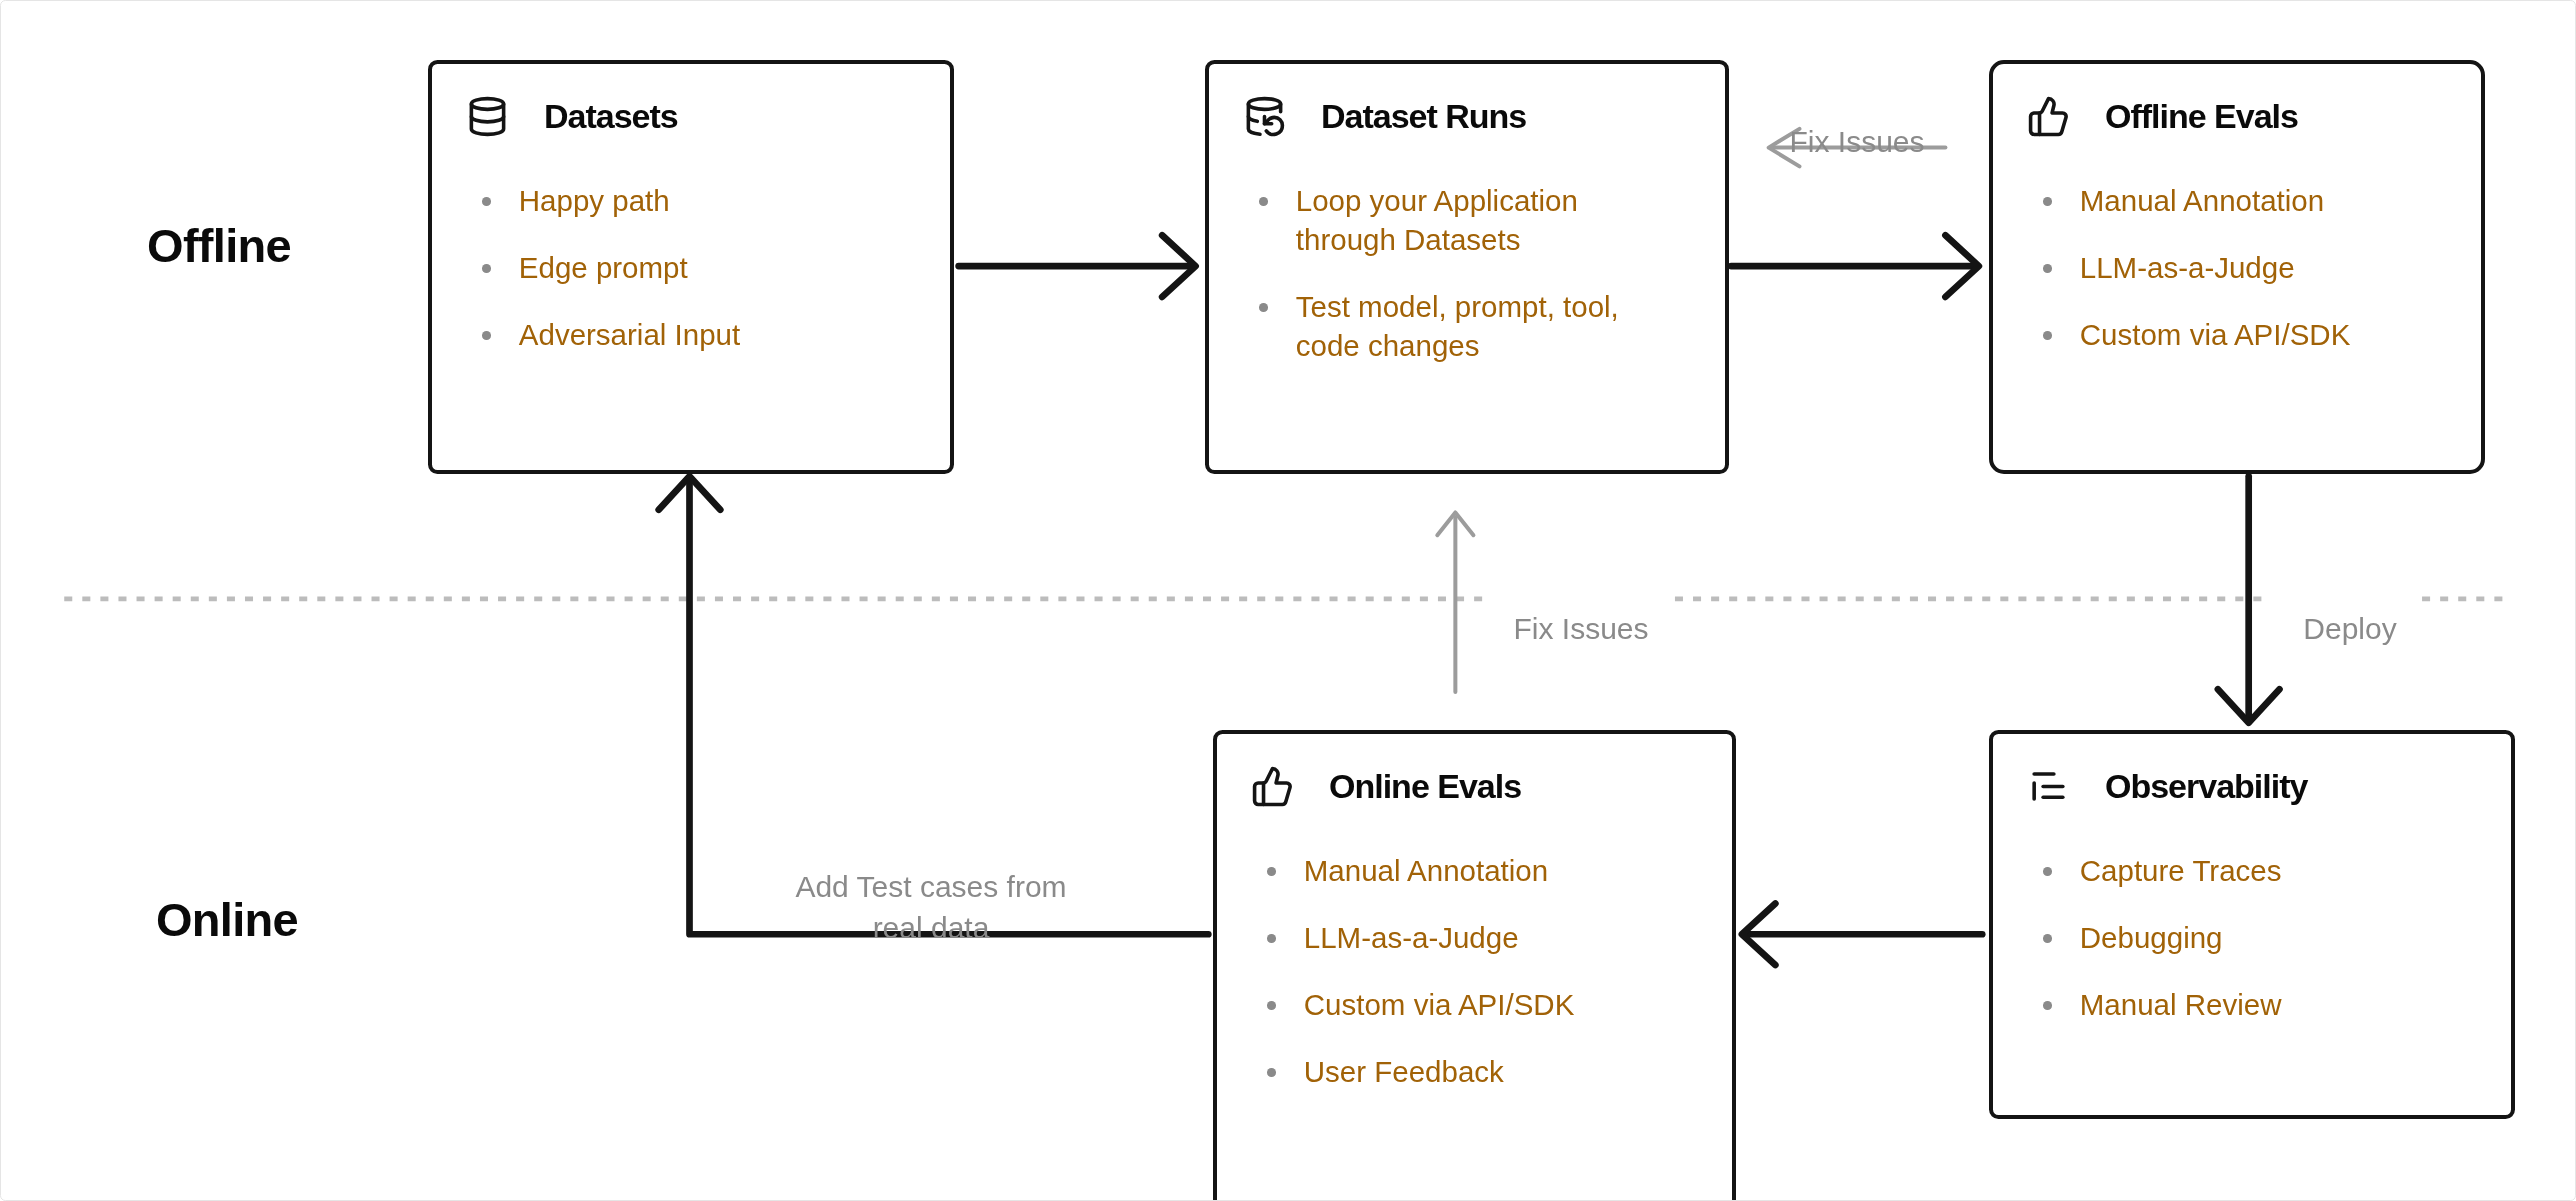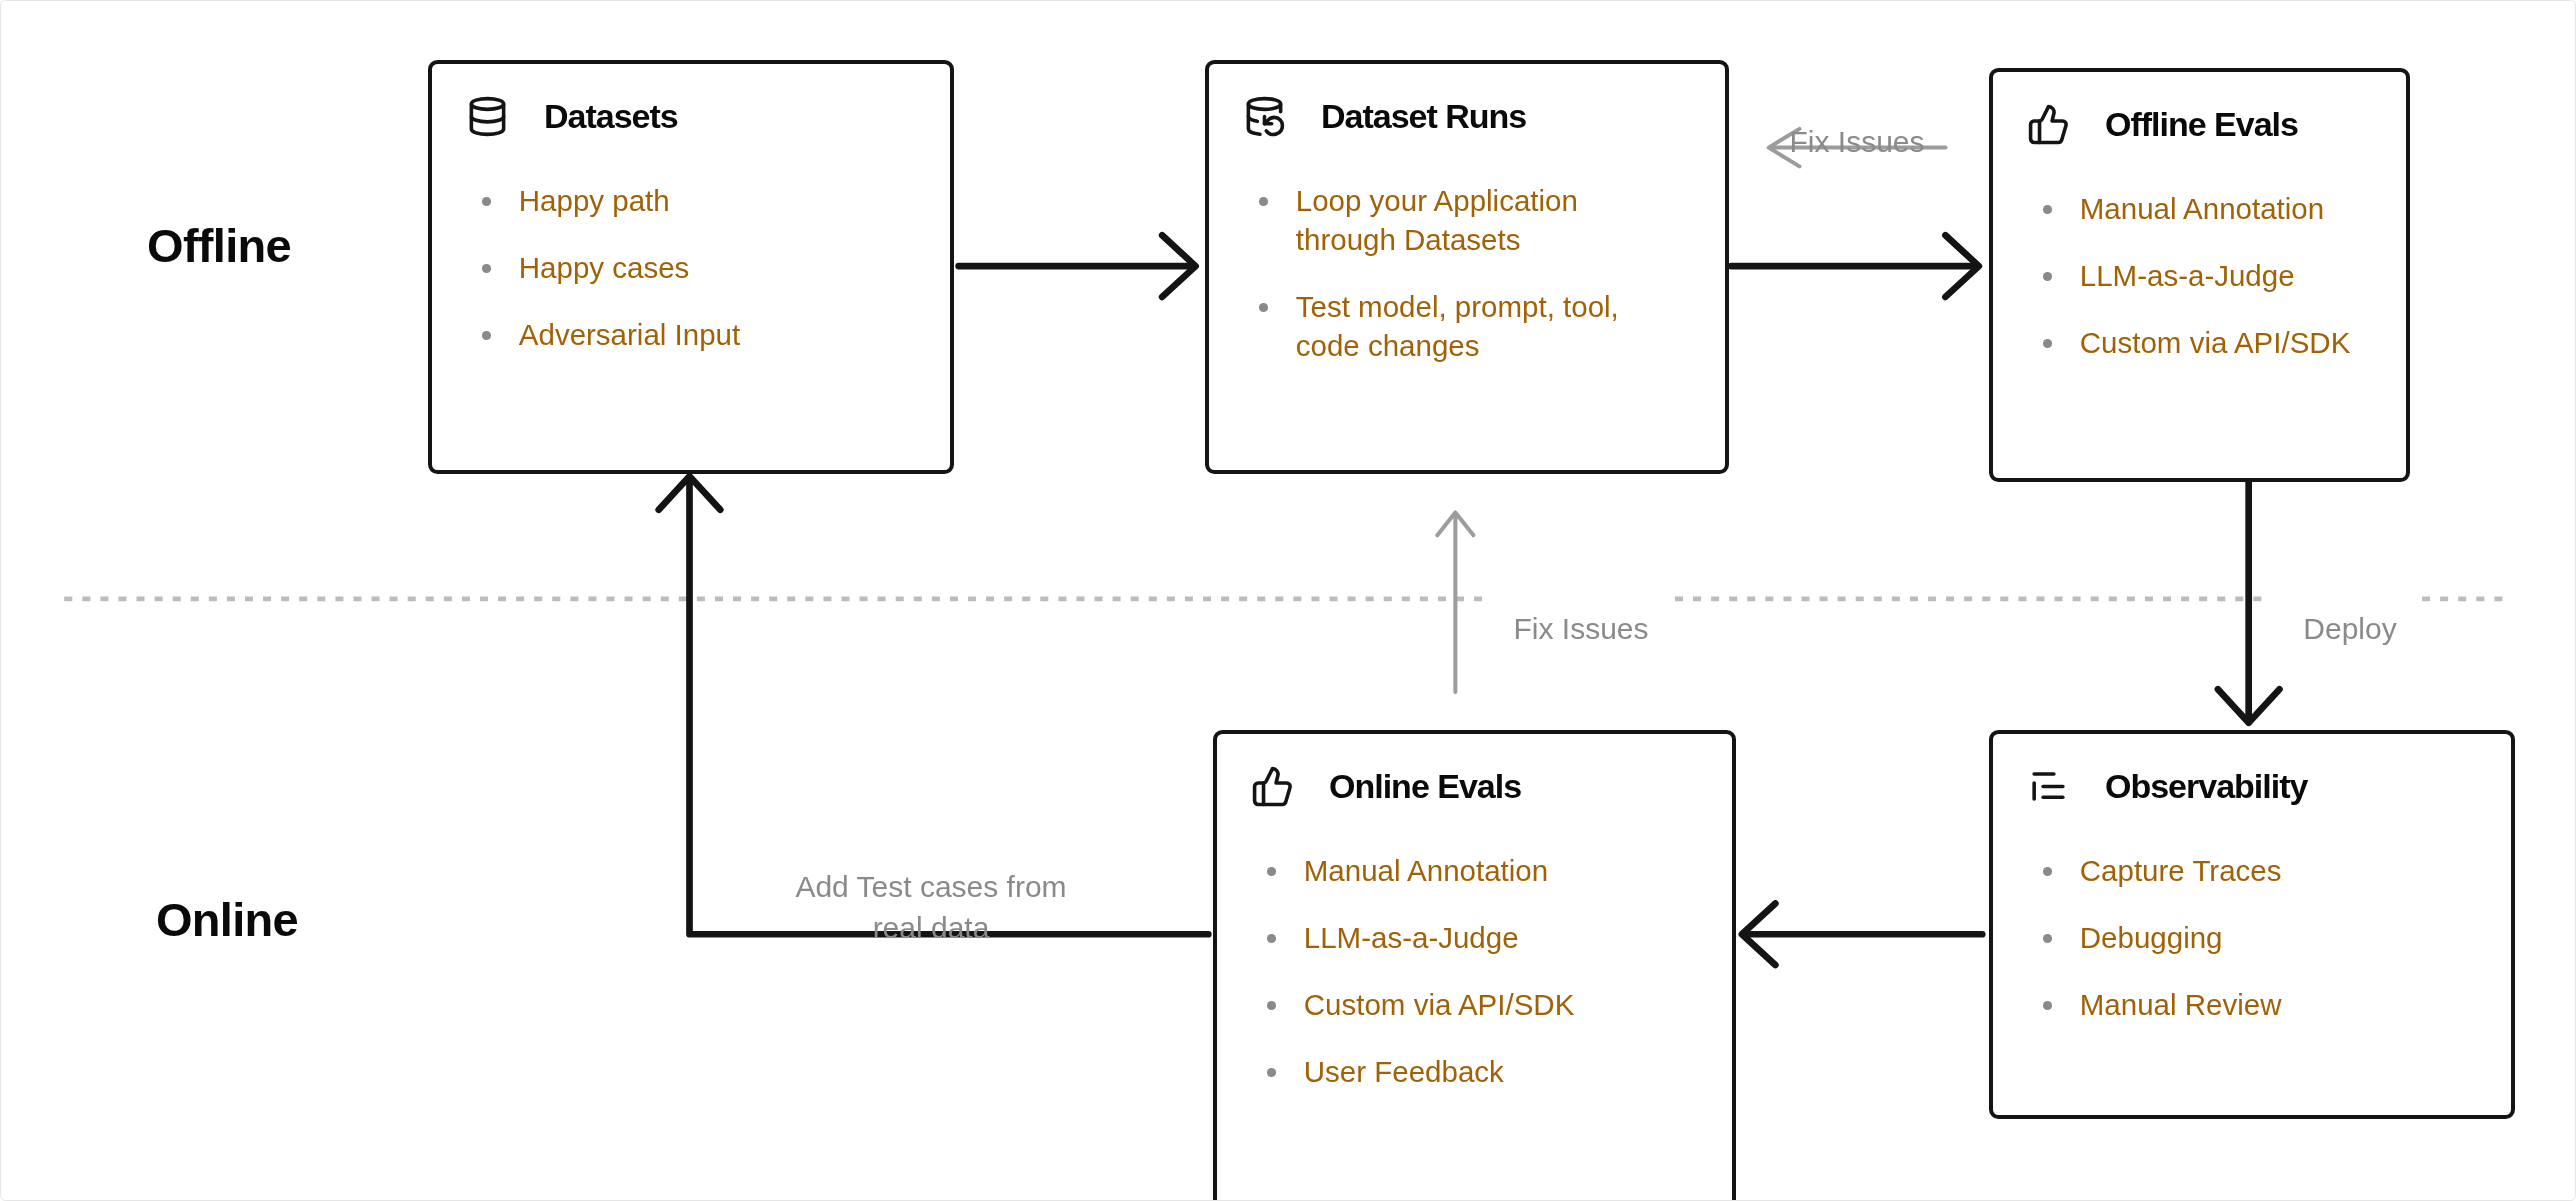--- a/index.html
+++ b/index.html
@@ -22,21 +22,21 @@
     position:absolute;
     box-sizing:border-box;
     background:#ffffff;
     border:4.7px solid #141414;
     border-radius:9.4px;
     padding:31px 34px;
     z-index:3;
   }
   #box-datasets      { left:427px;  top:59px;   width:526px; height:414px; }
   #box-dataset-runs  { left:1204px; top:59px;   width:524px; height:414px; }
-  #box-offline-evals { left:1988px; top:67px;   width:421px; height:414px; }
+  #box-offline-evals { left:1988px; top:59px;   width:496px; height:414px;border-radius:15px; }
   #box-online-evals  { left:1212px; top:729px; width:523px; height:513px; }
   #box-observability { left:1988px; top:729px; width:526px; height:389px; }
 
   .box-head { display:flex; align-items:center; gap:35px; }
   .icon { width:43px; height:43px; flex:0 0 auto; display:inline-flex; }
   .icon svg { width:43px; height:43px; stroke:#141414; fill:none; stroke-width:2; stroke-linecap:round; stroke-linejoin:round; }
   .box-title {
     margin:0; font-size:34px; font-weight:700; color:#0a0a0a;
     letter-spacing:-1px; line-height:1.1; white-space:nowrap;
   }
@@ -132,21 +132,21 @@
         <svg viewBox="0 0 24 24">
             <ellipse cx="12" cy="5" rx="9" ry="3"></ellipse>
             <path d="M3 5v14a9 3 0 0 0 18 0V5"></path>
             <path d="M3 12a9 3 0 0 0 18 0"></path>
           </svg>
       </span>
       <h2 class="box-title">Datasets</h2>
     </div>
     <ul class="box-list">
         <li>Happy path</li>
-        <li>Happy cases</li>
+        <li>Edge prompt</li>
         <li>Adversarial Input</li>
       </ul>
   </section>
 
   <section class="box" id="box-dataset-runs">
     <div class="box-head">
       <span class="icon">
         <svg viewBox="0 0 24 24">
             <ellipse cx="12" cy="5" rx="9" ry="3"></ellipse>
             <path d="M3 12a9 3 0 0 0 5 2.69"></path>

